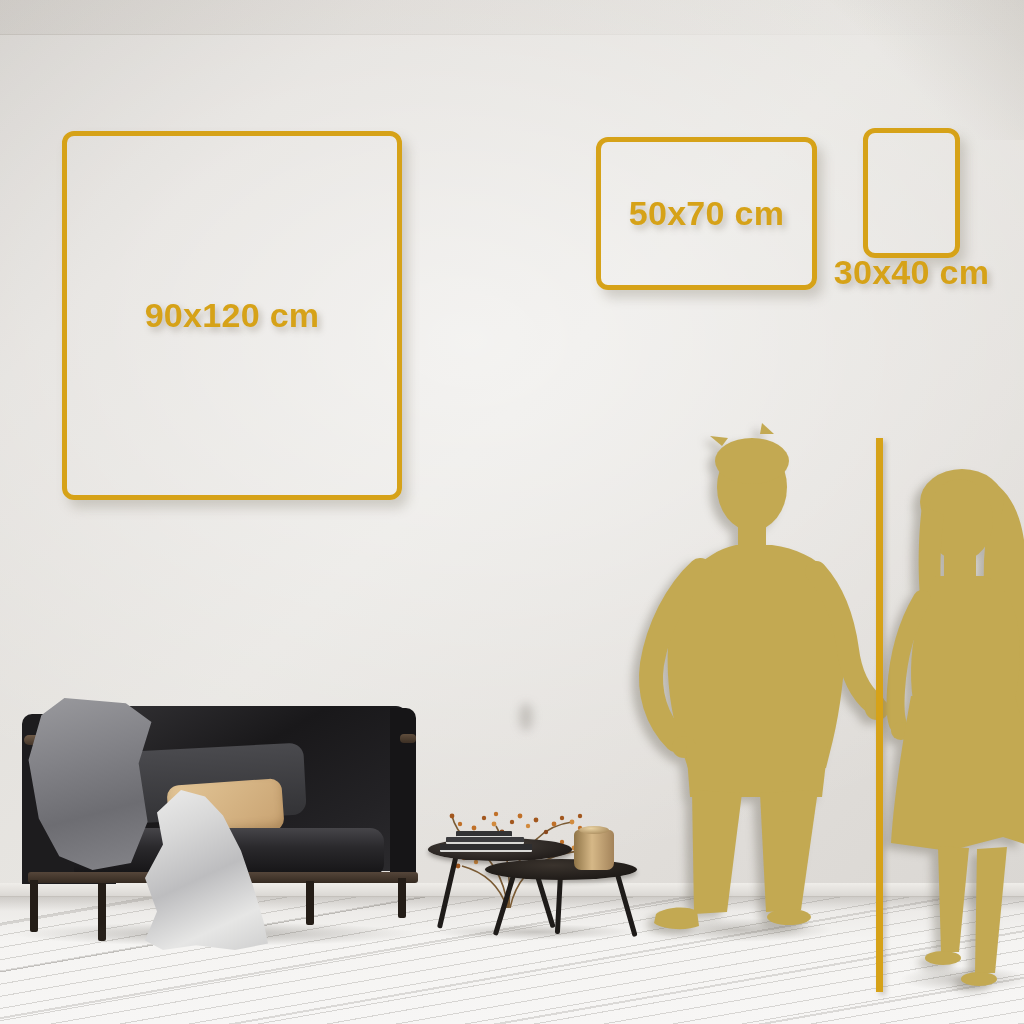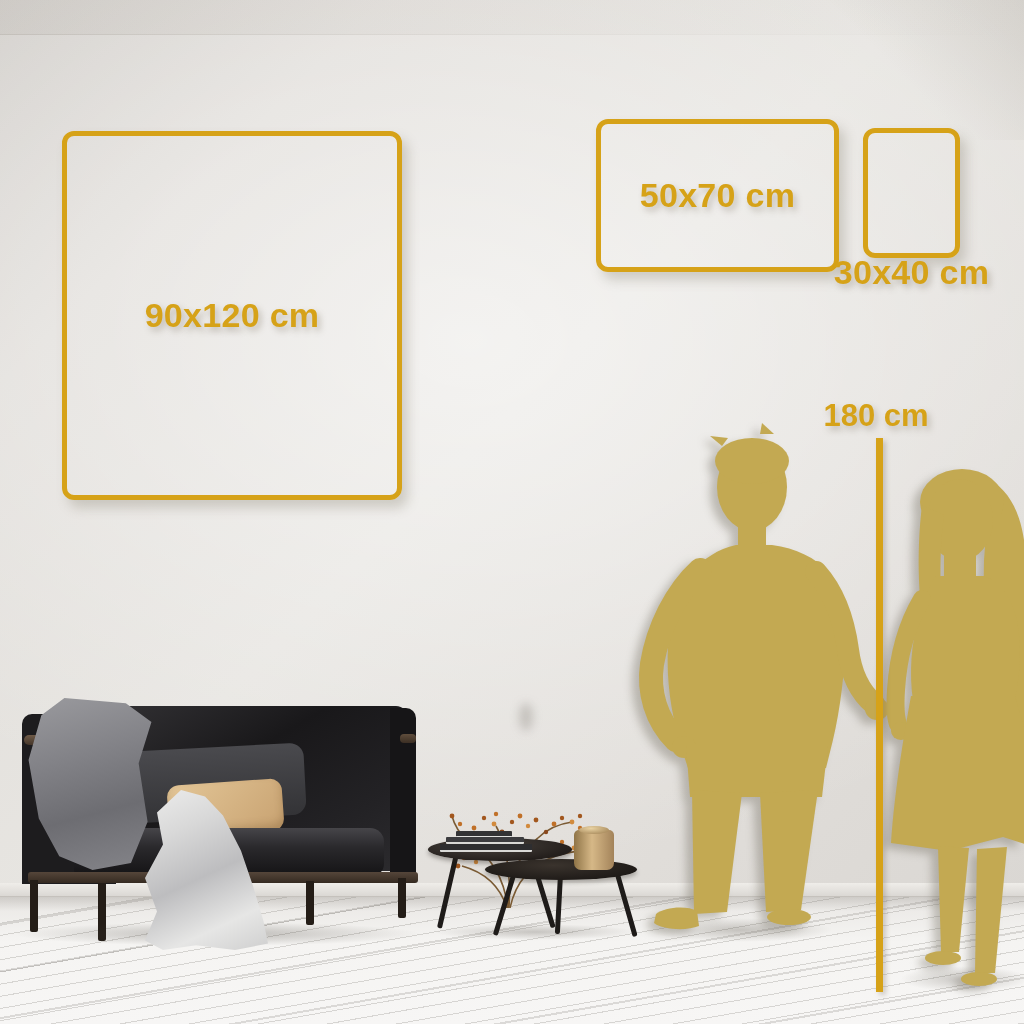--- a/index.html
+++ b/index.html
@@ -34,21 +34,21 @@
     transform:rotate(-10deg);}
   .plank-seams{background:repeating-linear-gradient(0deg, rgba(118,114,108,0.22) 0 2px, transparent 2px 46px);
     transform:rotate(-10deg);}
 
   
   .frame{position:absolute;border:5px solid var(--accent-gold,#D6A218);border-radius:12px;
     box-shadow:6px 8px 12px rgba(120,110,92,0.28);
     display:flex;align-items:center;justify-content:center;}
   .f1{left:62px;top:131px;width:340px;height:369px;}
   .f2{left:373px;top:128px;width:184px;height:241px;}
-  .f3{left:596px;top:119px;width:243px;height:153px;}
+  .f3{left:596px;top:137px;width:221px;height:153px;}
   .f4{left:863px;top:128px;width:97px;height:130px;}
   .size-label{color:var(--accent-gold,#D6A218);font-size:34px;font-weight:800;
     letter-spacing:0.3px;white-space:nowrap;
     text-shadow:3px 4px 6px rgba(115,104,86,0.35);}
   .f4 .size-label{position:absolute;top:100%;left:50%;transform:translateX(-50%);margin-top:0;}
 
   
   .ruler-label{position:absolute;left:796px;top:398px;width:160px;text-align:center;
     color:var(--accent-gold,#D6A218);font-size:31px;font-weight:800;
     text-shadow:3px 4px 6px rgba(115,104,86,0.35);}
@@ -268,16 +268,15 @@
       <path class="limb w18" d="M 922 599 C 906 626 898 658 896 690 C 895 706 895 716 898 724"></path>
       <ellipse cx="901" cy="731" rx="10" ry="9"></ellipse>
       <path d="M 911 696 L 1015 696 C 1025 733 1037 770 1055 802 C 1063 816 1073 828 1083 836 L 1034 847 L 1003 837 L 949 851 L 891 843 C 893 811 899 761 911 696 Z"></path>
       <path d="M 938 846 L 969 848 L 959 952 L 941 952 Z"></path>
       <ellipse cx="943" cy="958" rx="18" ry="7"></ellipse>
       <path d="M 977 849 L 1007 847 L 995 973 L 975 973 Z"></path>
       <ellipse cx="979" cy="979" rx="18" ry="7"></ellipse>
     </g>
   </svg>
 
-  <div class="ruler-label">180 cm</div>
   <div class="ruler-line"></div>
 
 </div>
 
 </body></html>

